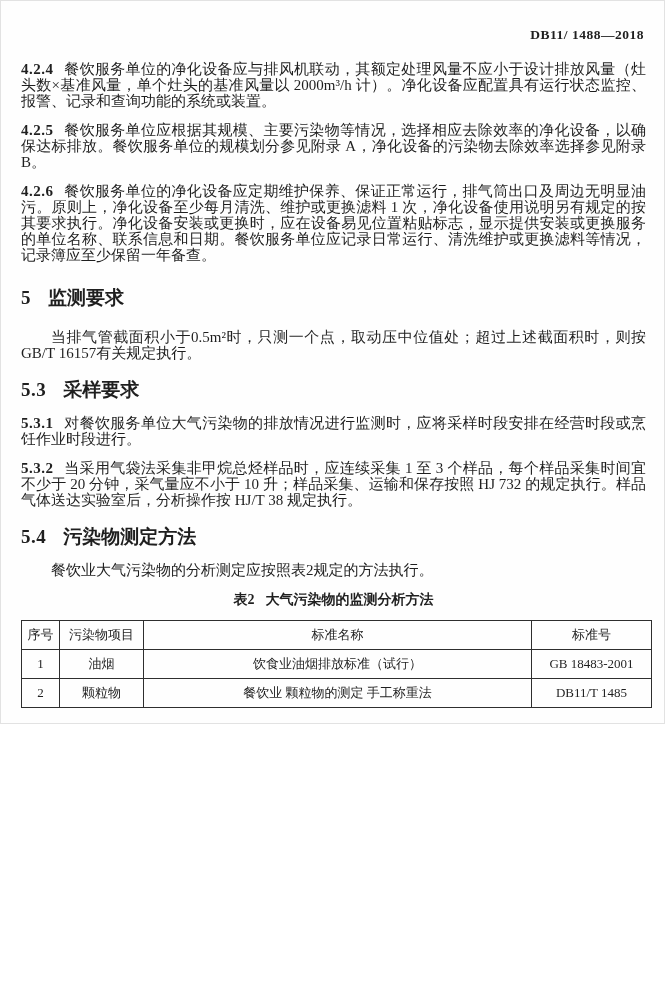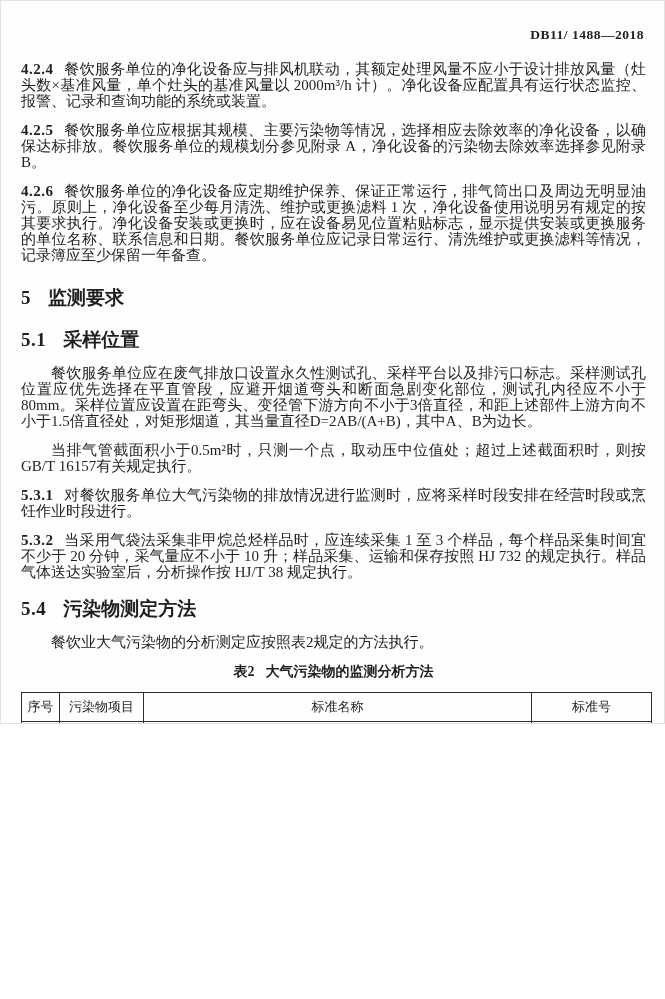--- a/index.html
+++ b/index.html
@@ -99,29 +99,28 @@
   </p>
 
   <p class="clause">
     <span class="num">4.2.6</span><span>餐饮服务单位的净化设备应定期维护保养、保证正常运行，排气筒出口及周边无明显油污。原则上，净化设备至少每月清洗、维护或更换滤料 1 次，净化设备使用说明另有规定的按其要求执行。净化设备安装或更换时，应在设备易见位置粘贴标志，显示提供安装或更换服务的单位名称、联系信息和日期。餐饮服务单位应记录日常运行、清洗维护或更换滤料等情况，记录簿应至少保留一年备查。</span>
   </p>
 
   <div class="heading h-top">
     <span class="hnum">5</span><span>监测要求</span>
   </div>
 
-  <div class="heading h-sub">
-    <span class="hnum">5.1</span><span>采样位置</span>
-  </div>
 
-  <p class="para indent">餐饮服务单位应在废气排放口设置永久性测试孔、采样平台以及排污口标志。采样测试孔位置应优先选择在平直管段，应避开烟道弯头和断面急剧变化部位，测试孔内径应不小于80mm。采样位置应设置在距弯头、变径管下游方向不小于3倍直径，和距上述部件上游方向不小于1.5倍直径处，对矩形烟道，其当量直径D=2AB/(A+B)，其中A、B为边长。</p>
 
 
   <p class="para indent">当排气管截面积小于0.5m²时，只测一个点，取动压中位值处；超过上述截面积时，则按GB/T 16157有关规定执行。</p>
 
+  <div class="heading h-sub">
+    <span class="hnum">5.3</span><span>采样要求</span>
+  </div>
 
   <p class="clause">
     <span class="num">5.3.1</span><span>对餐饮服务单位大气污染物的排放情况进行监测时，应将采样时段安排在经营时段或烹饪作业时段进行。</span>
   </p>
 
   <p class="clause">
     <span class="num">5.3.2</span><span>当采用气袋法采集非甲烷总烃样品时，应连续采集 1 至 3 个样品，每个样品采集时间宜不少于 20 分钟，采气量应不小于 10 升；样品采集、运输和保存按照 HJ 732 的规定执行。样品气体送达实验室后，分析操作按 HJ/T 38 规定执行。</span>
   </p>
 
   <div class="heading h-sub">

